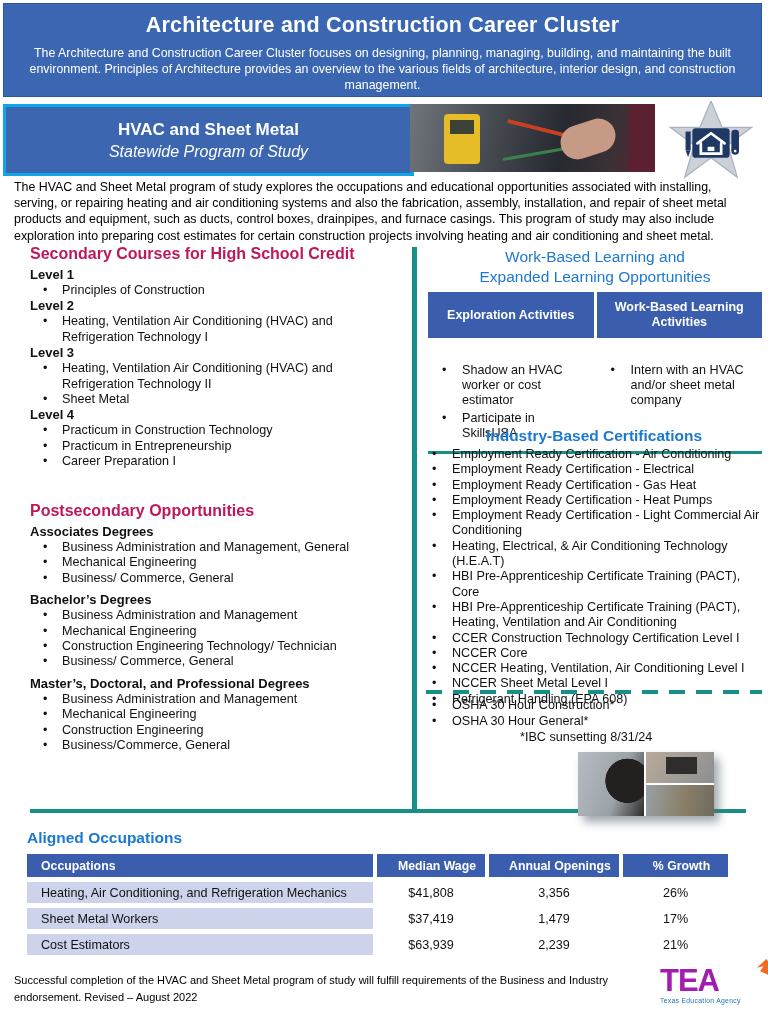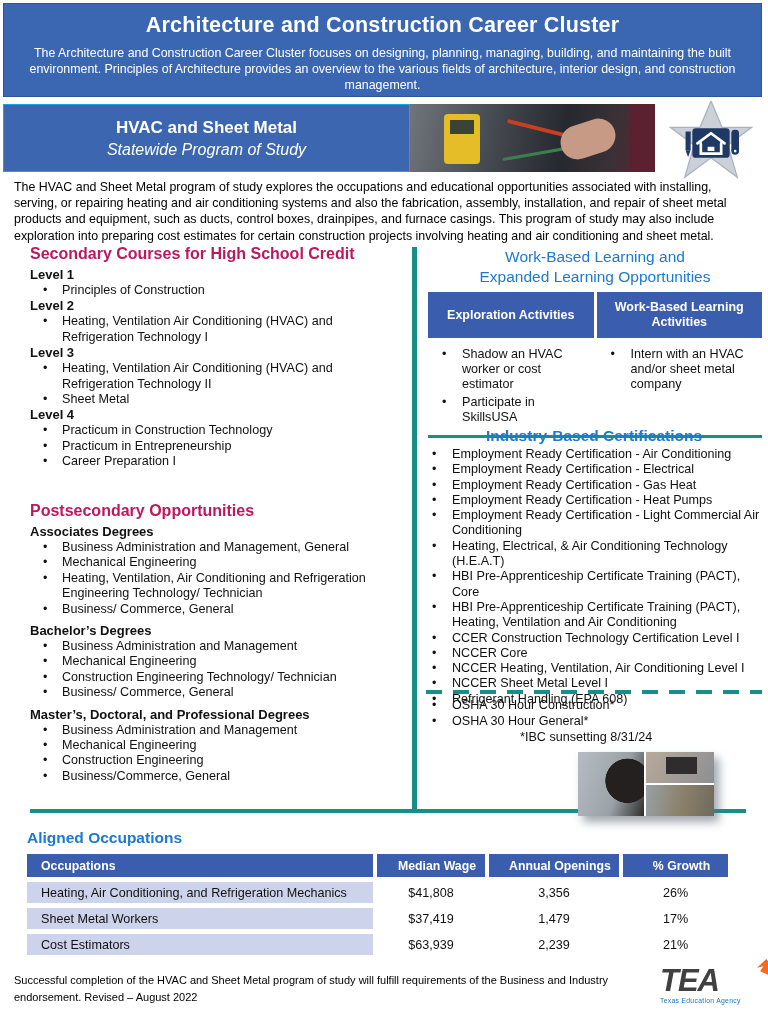--- a/index.html
+++ b/index.html
@@ -6,21 +6,21 @@
   html,body{margin:0;padding:0;background:#ffffff;}
   .page{position:relative;width:768px;height:1024px;background:#fff;overflow:hidden;
         font-family:"Liberation Sans",sans-serif;color:#111;}
   
   .top-band{position:absolute;left:3px;top:3px;width:757px;height:92px;
             background:#3b67b2;border:1px solid #2c55a0;text-align:center;}
   .top-band h1{margin:9px 10px 0;font-size:21.5px;font-weight:bold;color:#fff;letter-spacing:.2px;}
   .top-band p{margin:7px auto 0;width:726px;font-size:12.4px;line-height:16px;color:#fff;}
   
   .banner-box{position:absolute;left:3px;top:104px;width:405px;height:66px;background:#3d66b0;
-              border:1px solid #0ea5e9;display:flex;flex-direction:column;justify-content:center;text-align:center;}
+              border:3px solid #0ea5e9;display:flex;flex-direction:column;justify-content:center;text-align:center;}
   .banner-title{font-size:17px;font-weight:bold;color:#fff;}
   .banner-subtitle{font-size:16px;font-style:italic;color:#fff;margin-top:3px;}
   .banner-photo{position:absolute;left:410px;top:104px;width:245px;height:68px;overflow:hidden;
                 background:linear-gradient(100deg,#70757b 0%,#4a4e55 30%,#26292f 62%,#3a3136 82%,#5f2330 100%);}
   .multimeter{position:absolute;left:34px;top:10px;width:36px;height:50px;background:#e4bd28;border-radius:4px;}
   .multimeter .screen{position:absolute;left:6px;top:6px;width:24px;height:14px;background:#3d4236;}
   .wire-red{position:absolute;left:96px;top:26px;width:92px;height:4px;background:#c8401f;transform:rotate(14deg);border-radius:2px;}
   .wire-grn{position:absolute;left:92px;top:48px;width:70px;height:3px;background:#3c7f4e;transform:rotate(-10deg);border-radius:2px;}
   .hand{position:absolute;left:150px;top:18px;width:56px;height:34px;background:#c79a85;border-radius:18px;transform:rotate(-18deg);}
   .sleeve{position:absolute;right:0;top:0;width:26px;height:68px;background:#5c2130;}
@@ -39,21 +39,21 @@
   .sec-courses{position:absolute;left:30px;top:245px;width:378px;}
   .postsec{position:absolute;left:30px;top:502px;width:378px;}
   .grp{margin-top:0;}
   .grp + .grp{margin-top:6px;}
   
   .wbl{position:absolute;left:428px;top:247px;width:334px;}
   .wbl h2{margin:0;text-align:center;color:#1b79d2;font-size:15.5px;font-weight:normal;line-height:19.5px;}
   .wbl-grid{margin-top:6px;display:grid;grid-template-columns:1fr 1fr;column-gap:3px;}
   .wbl-head{background:#3a5dae;color:#fff;font-weight:bold;font-size:12.5px;line-height:15px;
             height:46px;display:flex;align-items:center;justify-content:center;text-align:center;padding:0 12px;}
-  .wbl-body{padding-top:9px;}
+  .wbl-body{padding-top:25px;}
   .wbl-body .bi{padding-left:34px;margin-bottom:2px;line-height:15.2px;}
   .wbl-body .bi::before{left:14px;}
   .wbl-rule{margin-top:8px;height:3px;background:#178f88;}
   
   .certs{position:absolute;left:424px;top:427px;width:340px;}
   .certs h2{margin:0 0 2px 0;text-align:center;color:#1b79d2;font-size:15.5px;font-weight:bold;}
   .certs .bi{padding-left:28px;line-height:15.3px;}
   .certs .bi::before{left:8px;}
   .dash-rule{position:absolute;left:426px;top:690px;width:336px;height:4px;
              background:repeating-linear-gradient(90deg,#178f88 0 16px,transparent 16px 27px);}
@@ -76,22 +76,22 @@
   .aligned h2{margin:0 0 7px 0;color:#1b79d2;font-size:15.5px;font-weight:bold;}
   .occ-grid{display:grid;grid-template-columns:346px 108px 130px 105px;column-gap:4px;row-gap:5px;}
   .occ-h{background:#3a5dae;color:#fff;font-weight:bold;font-size:12.3px;height:23px;
          display:flex;align-items:center;justify-content:center;padding-left:12px;}
   .occ-h.first{justify-content:flex-start;padding-left:14px;}
   .occ-c{height:21px;display:flex;align-items:center;justify-content:center;font-size:12.6px;background:#fff;}
   .occ-c.name{background:#cdd3ea;justify-content:flex-start;padding-left:14px;}
   
   .footer-text{position:absolute;left:14px;top:972px;width:648px;margin:0;font-size:11px;line-height:17px;color:#000;}
   .tea{position:absolute;left:660px;top:966px;width:110px;}
-  .tea-word{position:relative;display:inline-block;font-size:31px;font-weight:900;font-style:italic;
-            color:#404040;letter-spacing:-1px;line-height:30px;}
+  .tea-word{position:relative;display:inline-block;font-size:31px;font-weight:900;
+            color:#a21caf;letter-spacing:-1px;line-height:30px;}
   .tea-flame{position:absolute;right:-4px;top:-7px;width:17px;height:17px;background:#f26b21;
              clip-path:polygon(55% 0,100% 62%,68% 52%,82% 100%,18% 72%,38% 42%,0 52%);}
   .tea-sub{display:block;font-size:6.8px;color:#1b75bb;letter-spacing:.3px;margin-top:1px;}
 </style>
 </head>
 <body>
 
 <div class="page">
 
   <header class="top-band">
@@ -146,21 +146,20 @@
     <div class="bi">Practicum in Entrepreneurship</div>
     <div class="bi">Career Preparation I</div>
   </section>
 
   <section class="postsec">
     <h2 class="h-blue">Postsecondary Opportunities</h2>
     <div class="grp">
       <div class="grp-label">Associates Degrees</div>
       <div class="bi">Business Administration and Management, General</div>
       <div class="bi">Mechanical Engineering</div>
-      <div class="bi">Heating, Ventilation, Air Conditioning and Refrigeration Engineering Technology/ Technician</div>
       <div class="bi">Business/ Commerce, General</div>
     </div>
     <div class="grp">
       <div class="grp-label">Bachelor’s Degrees</div>
       <div class="bi">Business Administration and Management</div>
       <div class="bi">Mechanical Engineering</div>
       <div class="bi">Construction Engineering Technology/ Technician</div>
       <div class="bi">Business/ Commerce, General</div>
     </div>
     <div class="grp">

